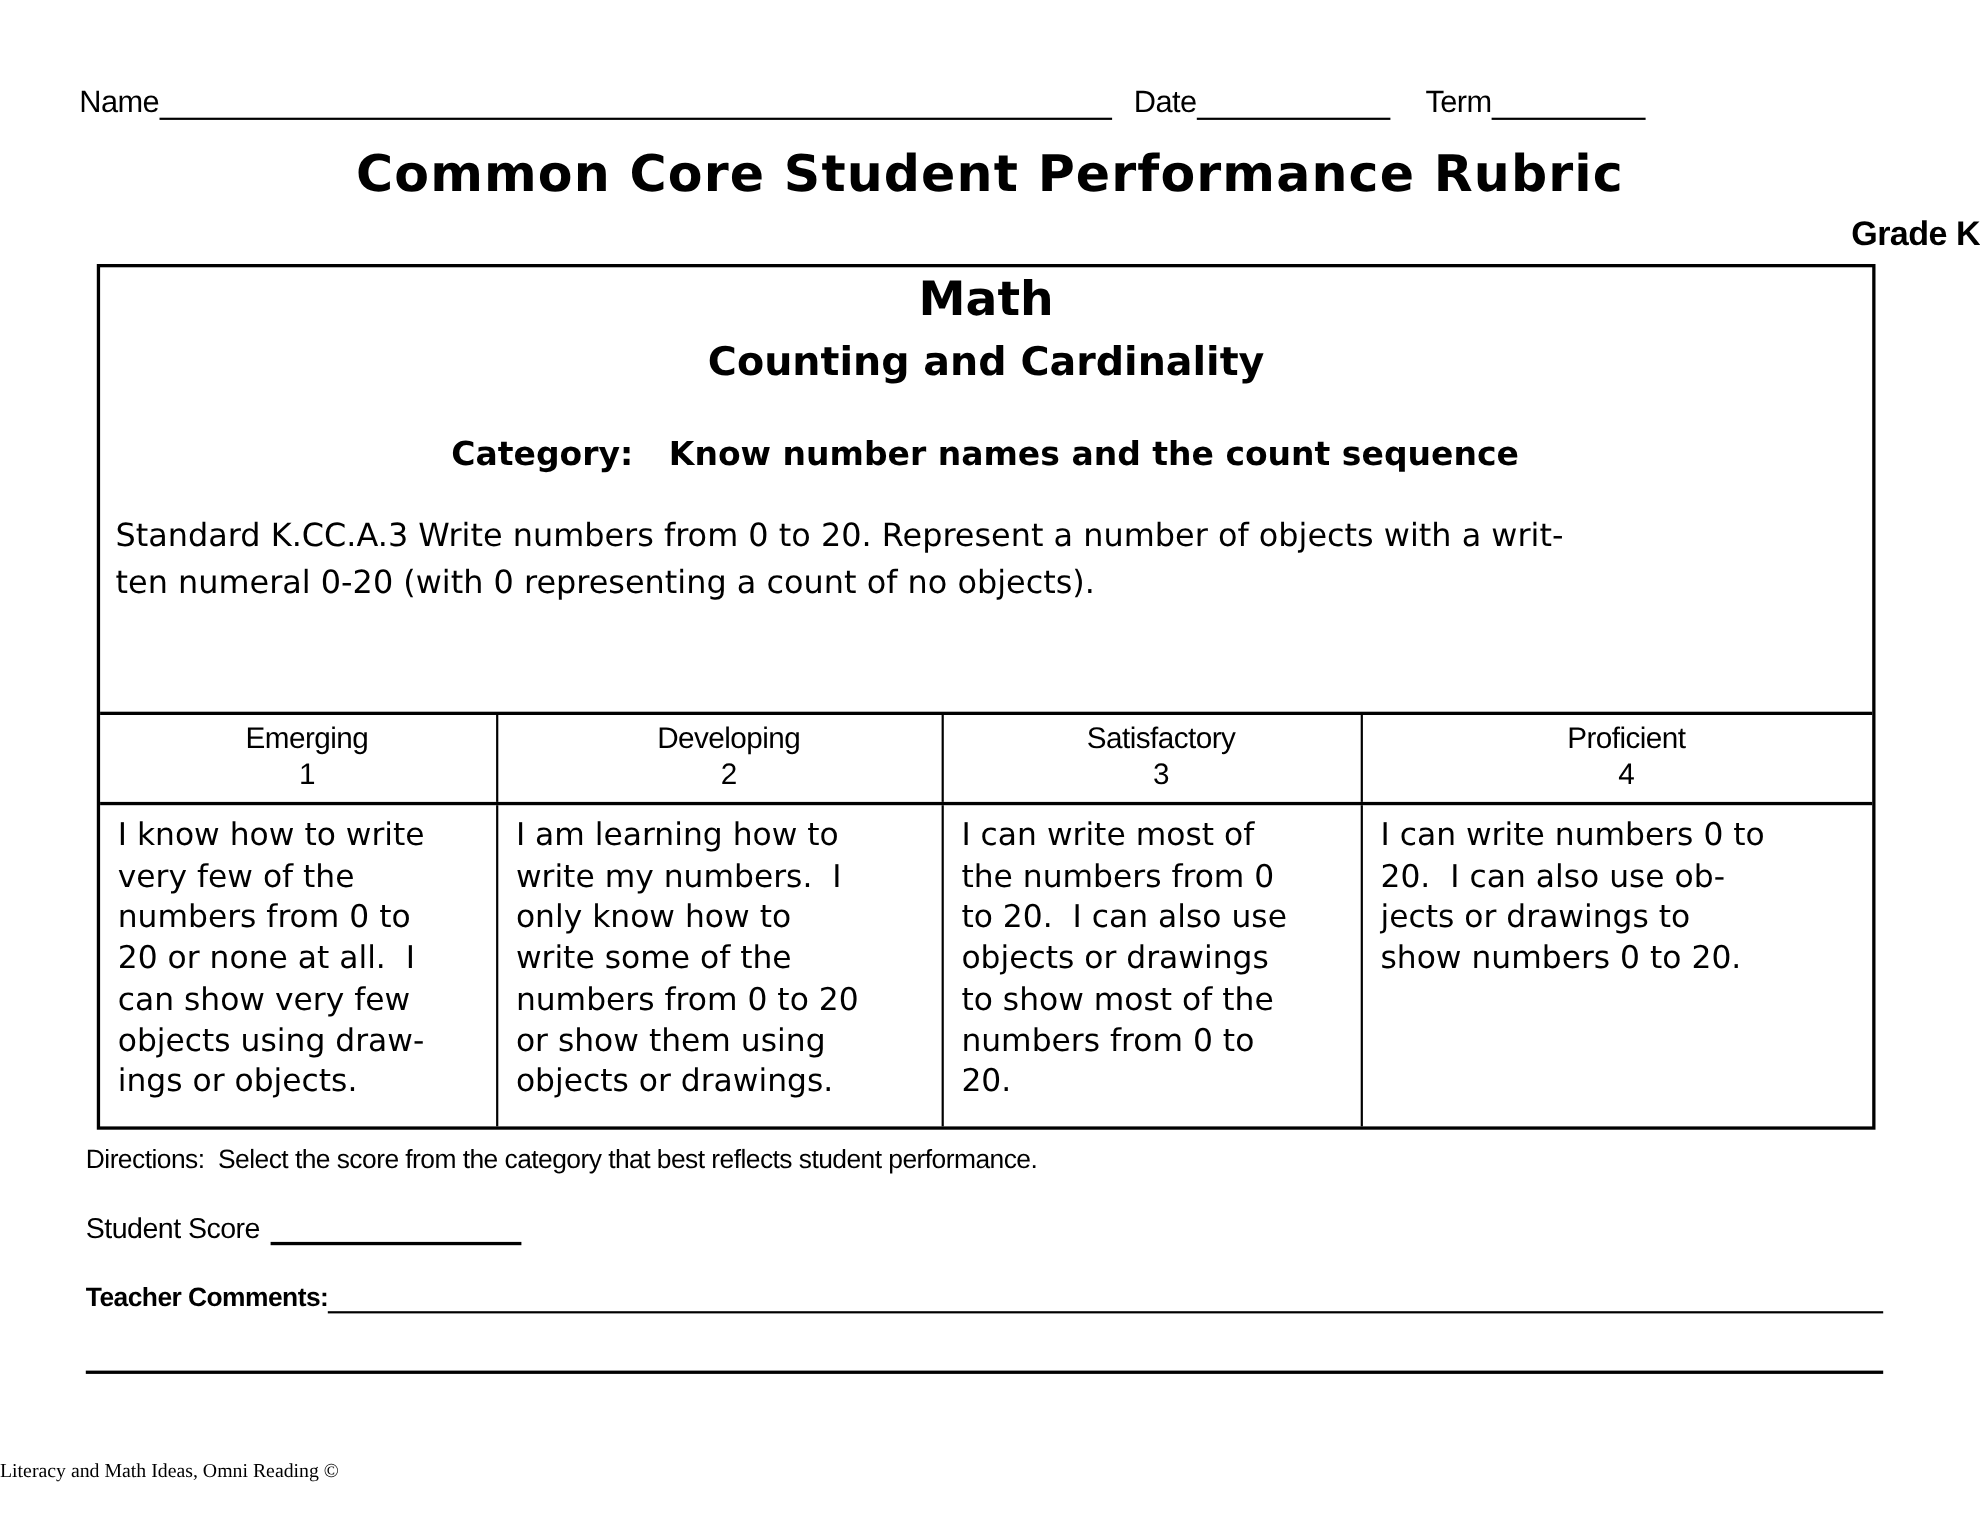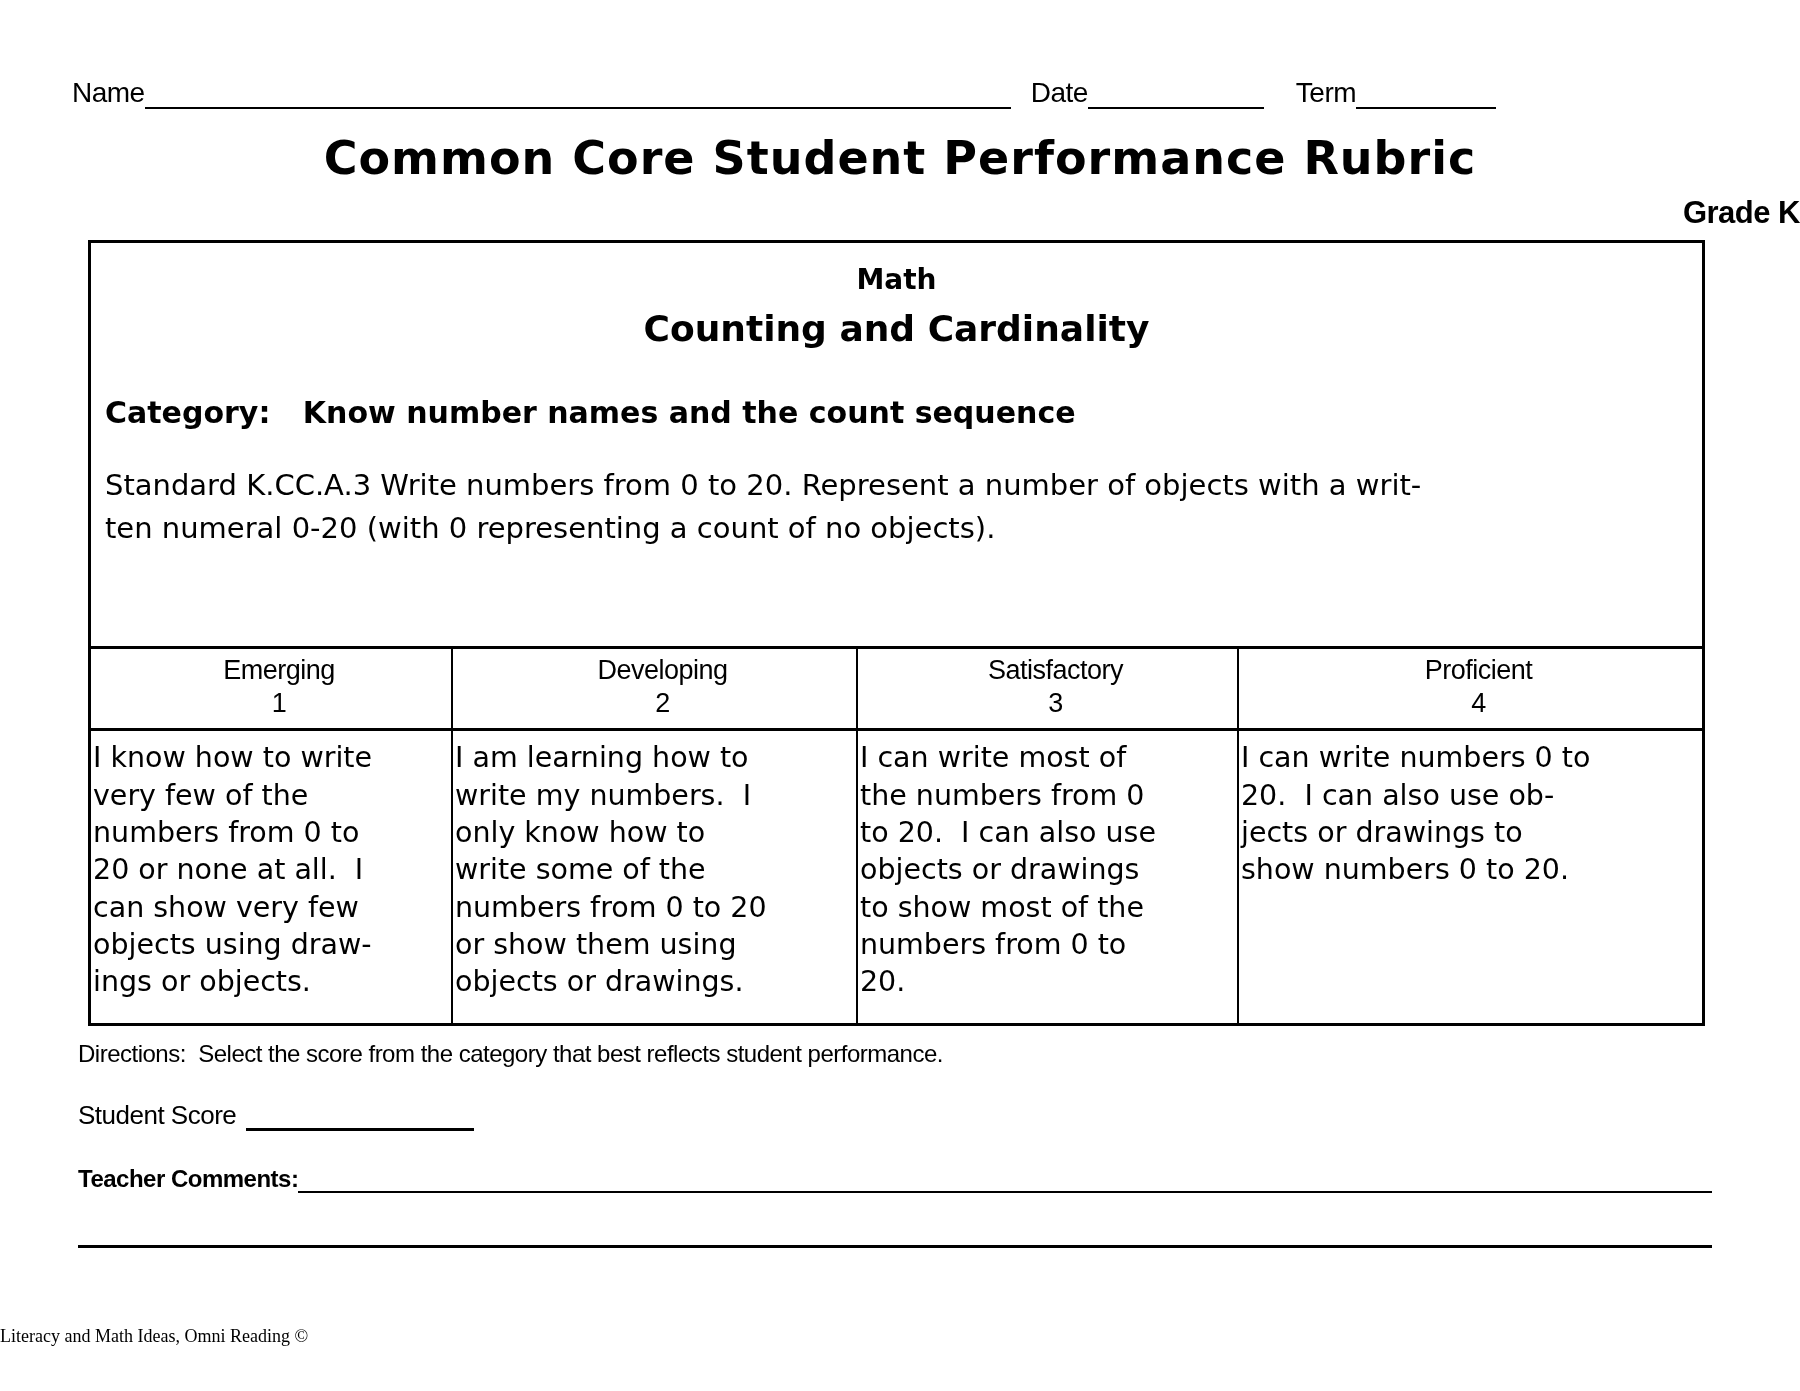--- a/index.html
+++ b/index.html
@@ -33,44 +33,44 @@
   .grade-label {
     text-align: right; font-size: 31px; font-weight: 600;
     margin-top: 10px;
   }
 
   
   .rubric-box {
     margin: 9px 95px 0 88px;
     border: 3px solid #000;
   }
-  .rubric-subject { text-align: center; font-size: 28px; font-weight: 600; margin-top: 20px; }
+  .rubric-subject { text-align: center; font-size: 43px; font-weight: 600; margin-top: 4px; }
   .rubric-strand  { text-align: center; font-size: 36px; font-weight: 600; margin-top: 12px; }
-  .category-row { margin: 46px 16px 0 14px; font-size: 30px; font-weight: 600; }
+  .category-row { margin: 46px 16px 0 14px; font-size: 30px; font-weight: 600; text-align: center; }
   .category-row .cat-label { margin-right: 22px; }
   .standard-text {
     margin: 34px 16px 0 14px;
     font-size: 29px; line-height: 1.48;
     white-space: pre-wrap;
     margin-bottom: 96px;
   }
 
   
   .rubric-table { width: 100%; }
   .t-row { display: grid; grid-template-columns: 22.47% 25.14% 23.65% auto; }
   .header-row { border-top: 3px solid #000; border-bottom: 3px solid #000; }
   .h-cell {
     text-align: center; padding: 5px 4px 9px 20px;
     font-family: "Liberation Sans", sans-serif; letter-spacing: -0.5px;
     font-size: 27px; line-height: 1.22; font-weight: 500;
   }
   .h-cell:not(:last-child), .b-cell:not(:last-child) { border-right: 2.5px solid #000; }
   .b-cell {
     min-height: 292px;
-    padding: 8px 8px 8px 2px;
+    padding: 8px 8px 8px 16px;
     font-size: 28.5px; line-height: 1.31;
   }
   .level-desc { white-space: pre-wrap; }
 
   
   .directions-text {
     margin: 14px 88px 0 78px;
     font-size: 24px; white-space: pre-wrap;
   }
   .student-score-row {

